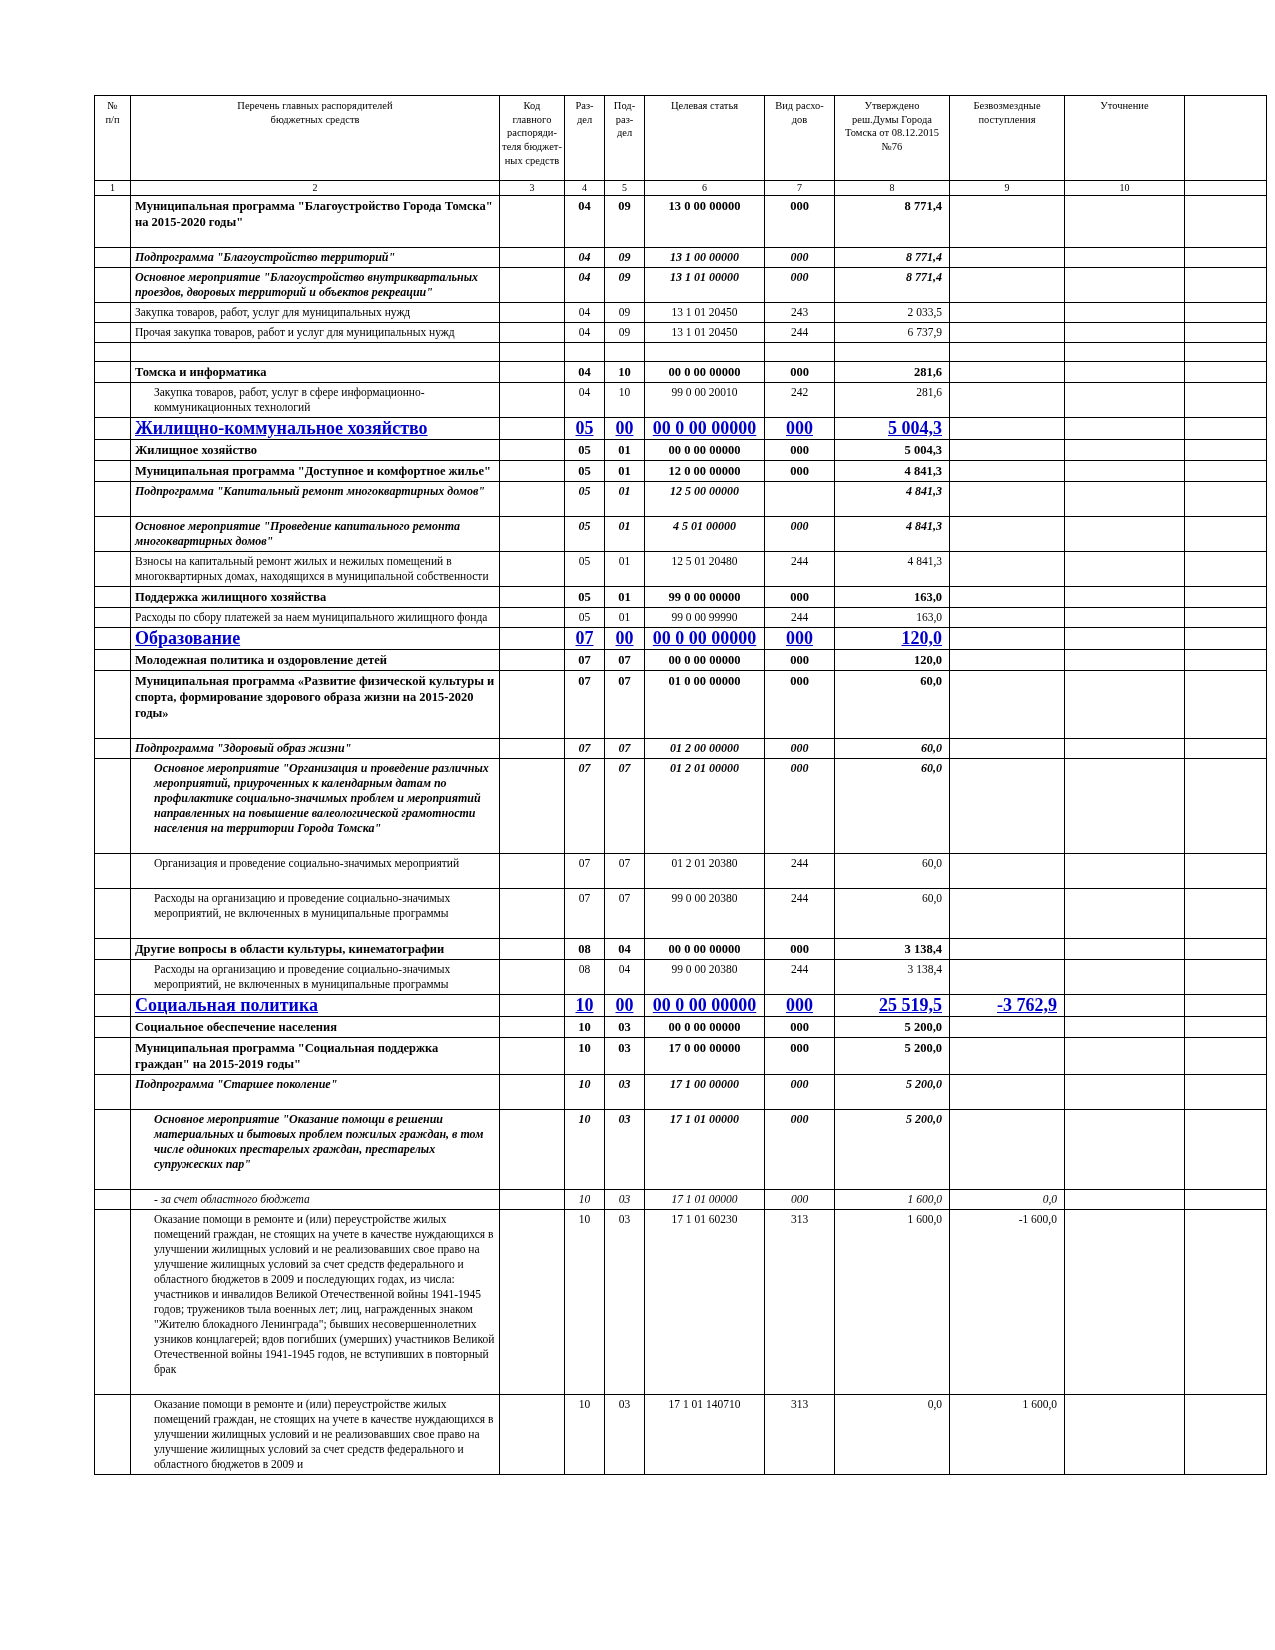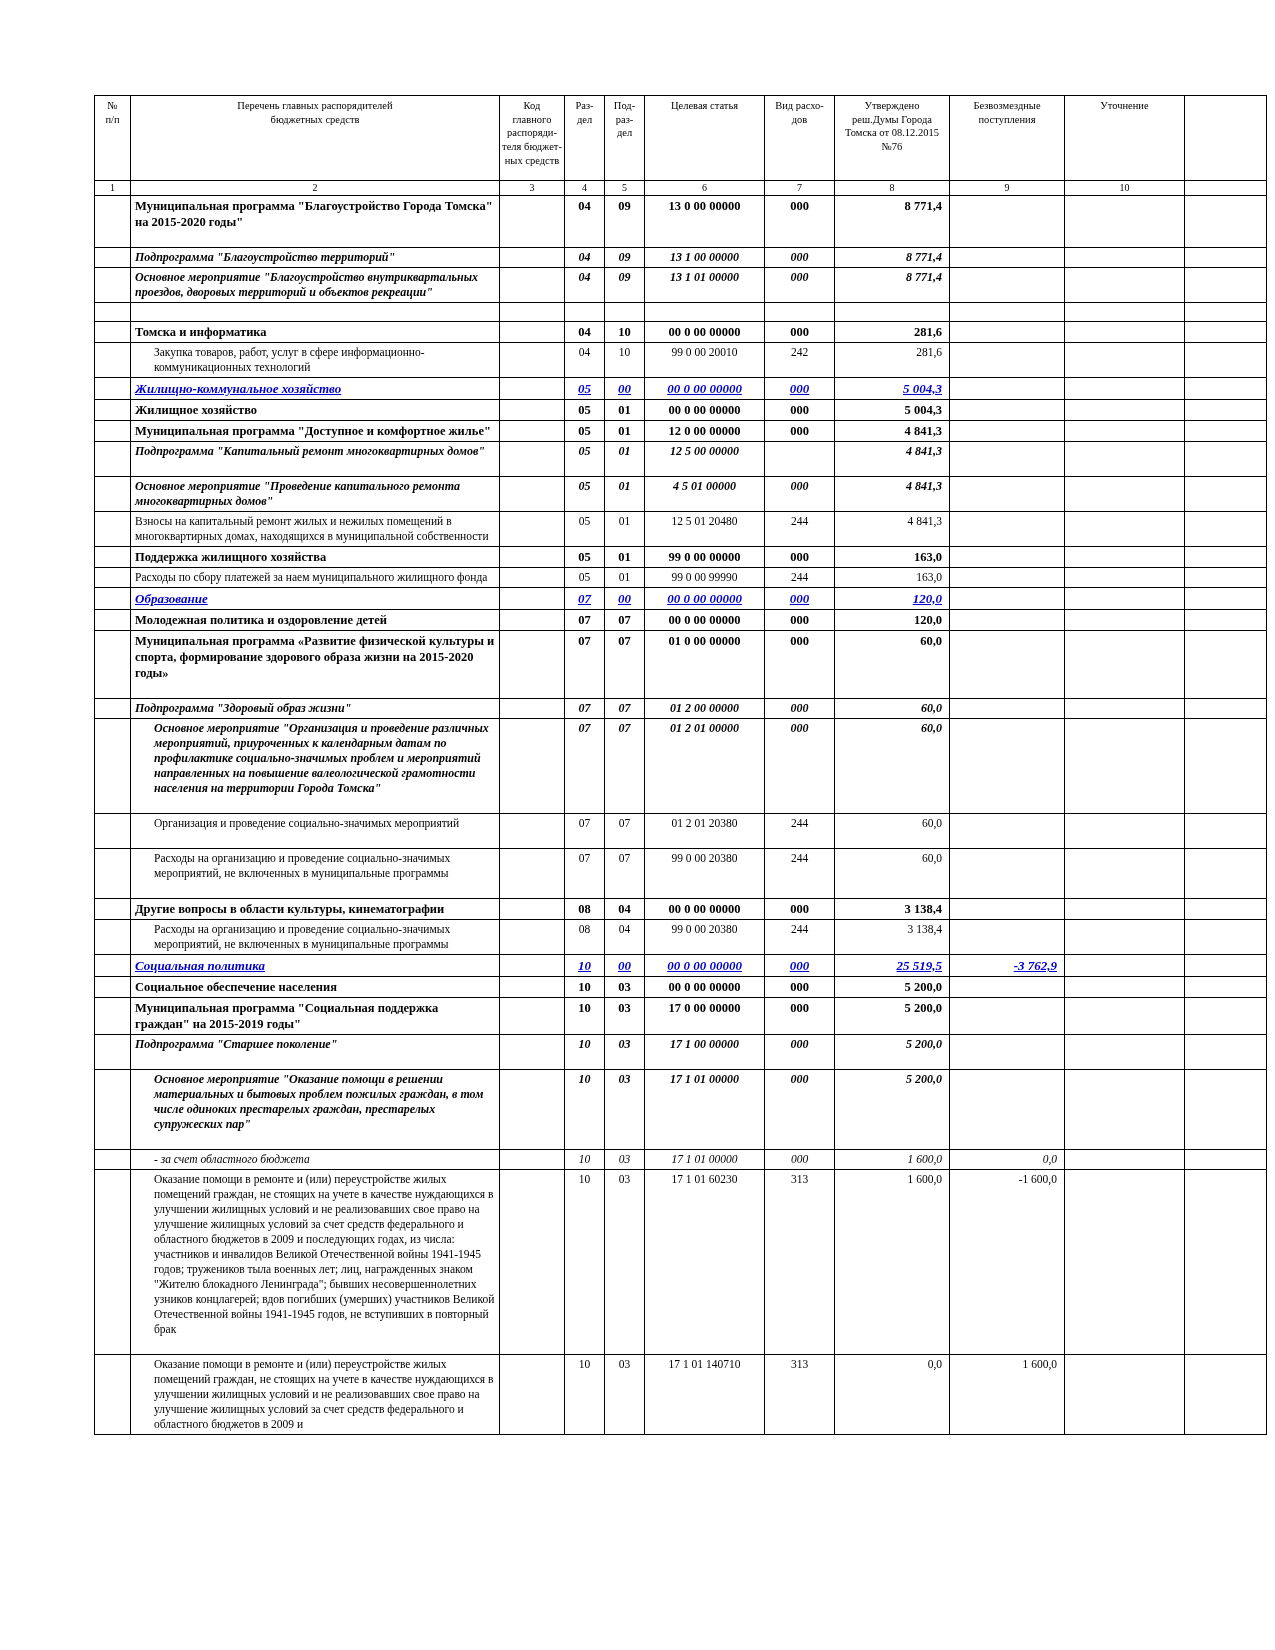--- a/index.html
+++ b/index.html
@@ -40,25 +40,24 @@
   }
   .c-num, .c-code, .c-mid { text-align: center; }
   .c-name { text-align: left; }
   .c-money { text-align: right; padding-right: 7px; }
   td.indent { padding-left: 23px; }
   tr.bold td { font-weight: bold; font-size: 12.5px; line-height: 16px; }
   tr.bold-italic td { font-weight: bold; font-style: italic; font-size: 12px; line-height: 15px; }
   tr.italic td { font-style: italic; margin-top: 36px; }
   tr.section td {
     font-weight: bold;
-    font-size: 13px;
+    font-size: 18px;
     line-height: 17px;
     color: var(--section-color, #0000cc);
     text-decoration: underline;
-    font-style: italic;
   }
   tr.tall td { padding-bottom: 17px; }
   tr.spacer td { height: 19px; padding: 0; }
 </style>
 </head>
 <body>
 
 <div class="page">
   <table class="budget">
     <colgroup>
@@ -149,20 +148,46 @@
           <td class="c-code"></td>
           <td class="c-mid">04</td>
           <td class="c-mid">09</td>
           <td class="c-mid">13 1 01 00000</td>
           <td class="c-mid">000</td>
           <td class="c-money">8 771,4</td>
           <td class="c-money"></td>
           <td class="c-money"></td>
           <td class="c-mid"></td>
         </tr>
+        <tr class="normal">
+          <td class="c-num"></td>
+          <td class="c-name">Закупка товаров, работ, услуг для муниципальных нужд</td>
+          <td class="c-code"></td>
+          <td class="c-mid">04</td>
+          <td class="c-mid">09</td>
+          <td class="c-mid">13 1 01 20450</td>
+          <td class="c-mid">243</td>
+          <td class="c-money">2 033,5</td>
+          <td class="c-money"></td>
+          <td class="c-money"></td>
+          <td class="c-mid"></td>
+        </tr>
+        <tr class="normal">
+          <td class="c-num"></td>
+          <td class="c-name">Прочая закупка товаров, работ и услуг для муниципальных нужд</td>
+          <td class="c-code"></td>
+          <td class="c-mid">04</td>
+          <td class="c-mid">09</td>
+          <td class="c-mid">13 1 01 20450</td>
+          <td class="c-mid">244</td>
+          <td class="c-money">6 737,9</td>
+          <td class="c-money"></td>
+          <td class="c-money"></td>
+          <td class="c-mid"></td>
+        </tr>
         <tr class="spacer">
           <td class="c-num"></td>
           <td class="c-name"></td>
           <td class="c-code"></td>
           <td class="c-mid"></td>
           <td class="c-mid"></td>
           <td class="c-mid"></td>
           <td class="c-mid"></td>
           <td class="c-money"></td>
           <td class="c-money"></td>

